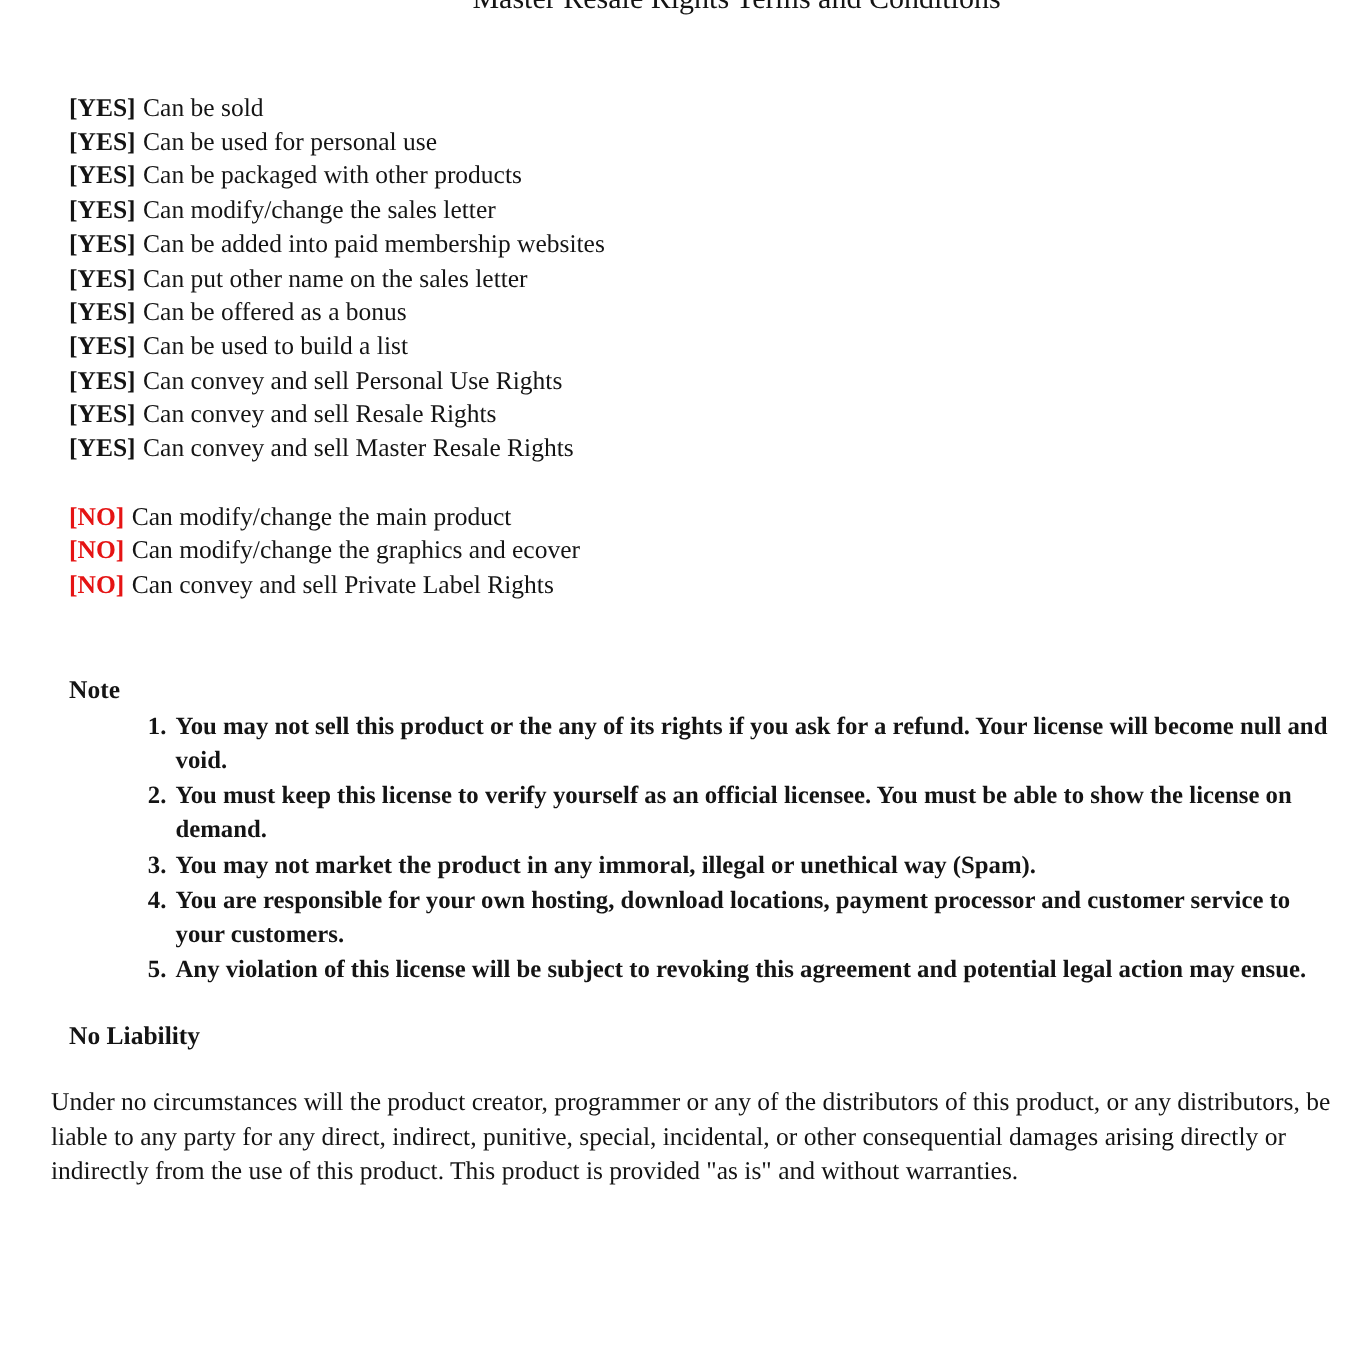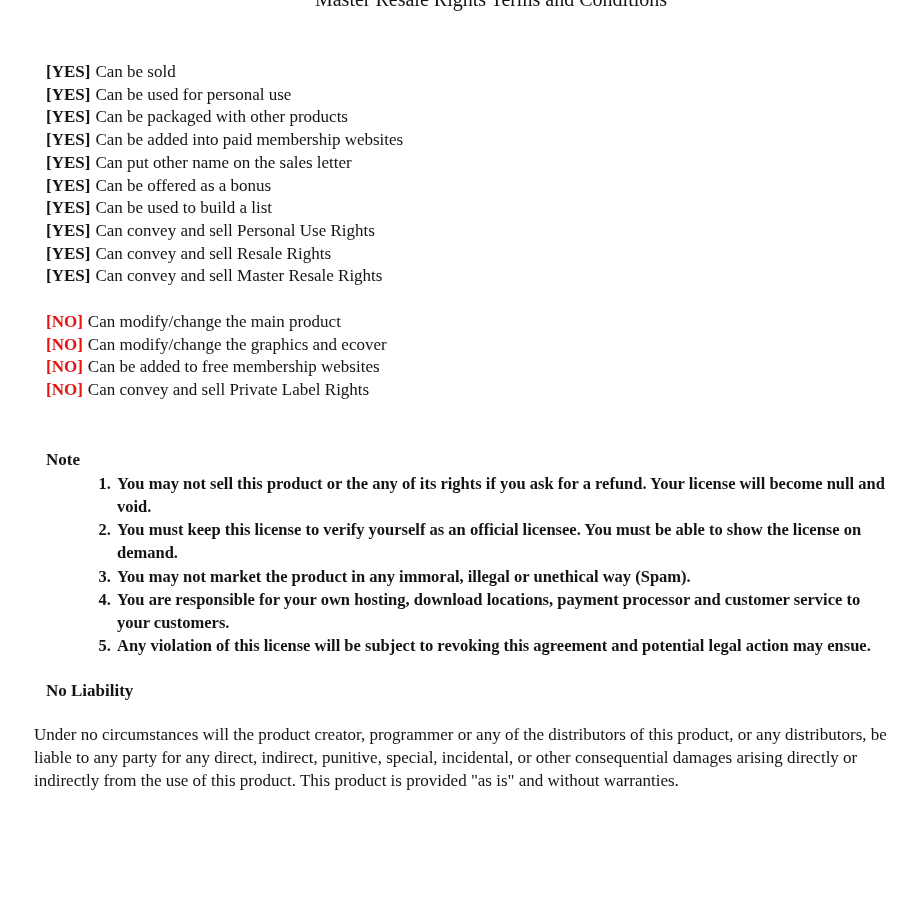--- a/index.html
+++ b/index.html
@@ -69,33 +69,33 @@
 <body style="color: rgb(20, 20, 20);">
 
 <div class="doc">
 
   <div class="title">Master Resale Rights Terms and Conditions</div>
 
   <div class="terms yes-block">
     <div class="line"><span class="tag yes">[YES]</span><span>Can be sold</span></div>
     <div class="line"><span class="tag yes">[YES]</span><span>Can be used for personal use</span></div>
     <div class="line"><span class="tag yes">[YES]</span><span>Can be packaged with other products</span></div>
+    <div class="line"><span class="tag yes">[YES]</span><span>Can modify/change the sales letter</span></div>
     <div class="line"><span class="tag yes">[YES]</span><span>Can be added into paid membership websites</span></div>
     <div class="line"><span class="tag yes">[YES]</span><span>Can put other name on the sales letter</span></div>
     <div class="line"><span class="tag yes">[YES]</span><span>Can be offered as a bonus</span></div>
     <div class="line"><span class="tag yes">[YES]</span><span>Can be used to build a list</span></div>
     <div class="line"><span class="tag yes">[YES]</span><span>Can convey and sell Personal Use Rights</span></div>
     <div class="line"><span class="tag yes">[YES]</span><span>Can convey and sell Resale Rights</span></div>
     <div class="line"><span class="tag yes">[YES]</span><span>Can convey and sell Master Resale Rights</span></div>
   </div>
 
   <div class="terms no-block">
     <div class="line"><span class="tag no" style="color: rgb(229, 20, 20);">[NO]</span><span>Can modify/change the main product</span></div>
     <div class="line"><span class="tag no" style="color: rgb(229, 20, 20);">[NO]</span><span>Can modify/change the graphics and ecover</span></div>
-    <div class="line"><span class="tag no" style="color: rgb(229, 20, 20);">[NO]</span><span>Can be added to free membership websites</span></div>
     <div class="line"><span class="tag no" style="color: rgb(229, 20, 20);">[NO]</span><span>Can convey and sell Private Label Rights</span></div>
   </div>
 
   <div class="section-heading">Note</div>
 
   <ol class="note-list">
     <li>You may not sell this product or the any of its rights if you ask for a refund. Your license will become null and void.</li>
     <li>You must keep this license to verify yourself as an official licensee. You must be able to show the license on demand.</li>
     <li>You may not market the product in any immoral, illegal or unethical way (Spam).</li>
     <li>You are responsible for your own hosting, download locations, payment processor and customer service to your customers.</li>

